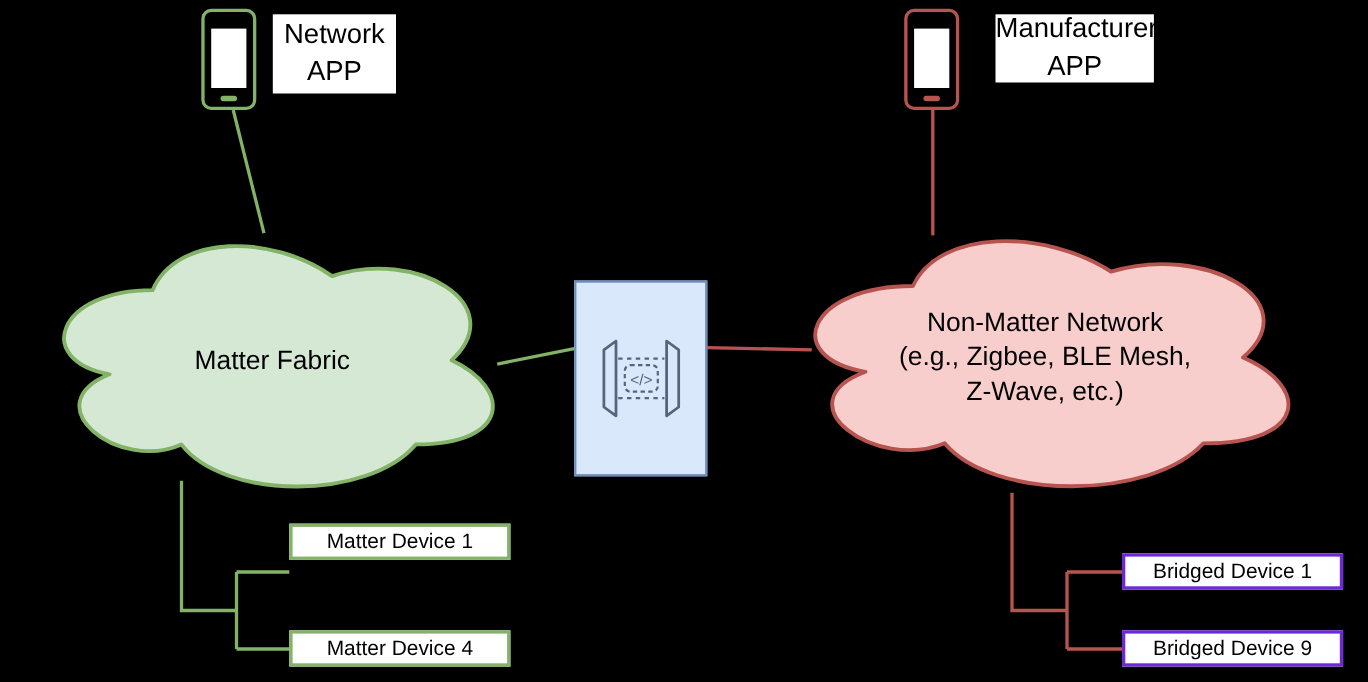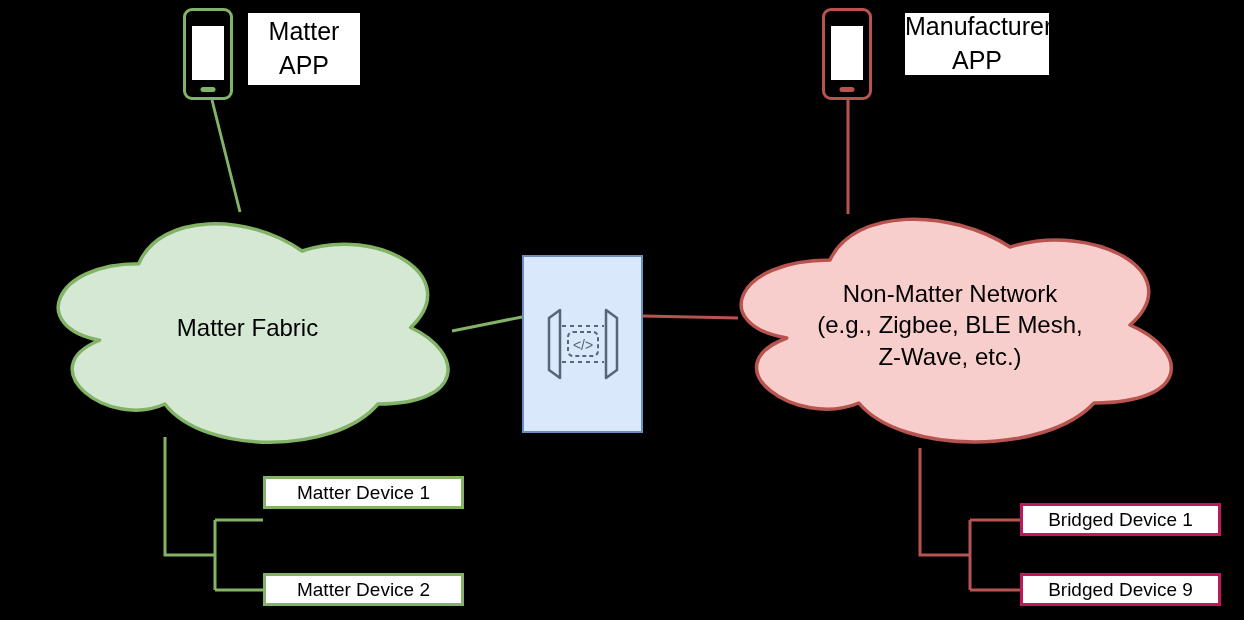--- a/index.html
+++ b/index.html
@@ -43,21 +43,21 @@
     height:53px;background:#6c8ebf;color:#fff;font-weight:bold;font-size:26px;
     display:flex;align-items:center;justify-content:center;
   }
 
   .device{
     position:absolute;width:201px;height:33px;background:#fff;color:#000;
     font-size:19px;display:flex;align-items:center;justify-content:center;
     box-sizing:border-box;text-align:center;
   }
   .device.green{border:3px solid #82b366;}
-  .device.red{border:3px solid #be185d;}
+  .device.red{border:3px solid #6d28d9;}
   #matter-device-1{left:263px;top:476px;}
   #matter-device-2{left:263px;top:573px;}
   #bridged-device-1{left:1020px;top:503px;}
   #bridged-device-2{left:1020px;top:573px;}
 </style>
 </head>
 <body>
 
 <div id="canvas">
 
@@ -89,21 +89,21 @@
     <div class="screen"></div>
     <div class="home"></div>
   </div>
 
   <div class="phone" id="manufacturer-phone">
     <div class="screen"></div>
     <div class="home"></div>
   </div>
 
   <div class="app-label" id="matter-app-label">
-    <span>Matter</span>
+    <span>Network</span>
     <span>APP</span>
   </div>
 
   <div class="app-label" id="manufacturer-app-label">
     <span>Manufacturer</span>
     <span>APP</span>
   </div>
 
   <div id="bridge">
     <div class="icon-area">
@@ -115,21 +115,21 @@
         <rect x="24" y="34" width="30" height="24" rx="5" fill="none" stroke="#54667a" stroke-width="2" stroke-dasharray="4 3"></rect>
         <text x="39" y="52" text-anchor="middle" font-size="14" font-family="Liberation Sans, sans-serif" fill="#54667a">&lt;/&gt;</text>
       </svg>
     </div>
   </div>
 
   <div class="device green" id="matter-device-1">
     <span>Matter Device 1</span>
   </div>
   <div class="device green" id="matter-device-2">
-    <span>Matter Device 2</span>
+    <span>Matter Device 4</span>
   </div>
   <div class="device red" id="bridged-device-1">
     <span>Bridged Device 1</span>
   </div>
   <div class="device red" id="bridged-device-2">
     <span>Bridged Device 9</span>
   </div>
 
 </div>
 

